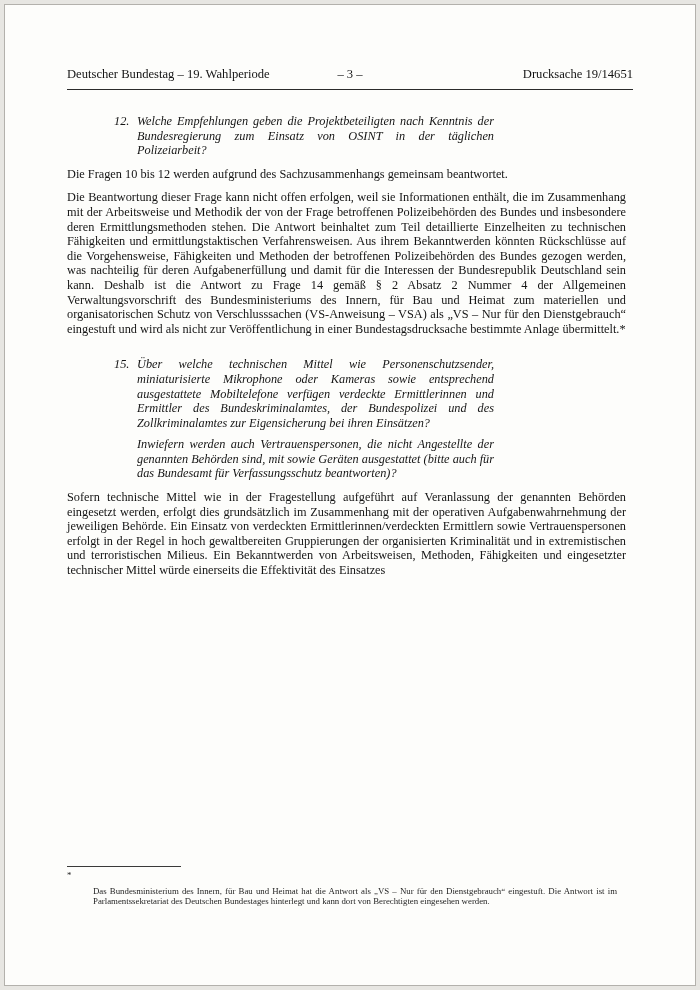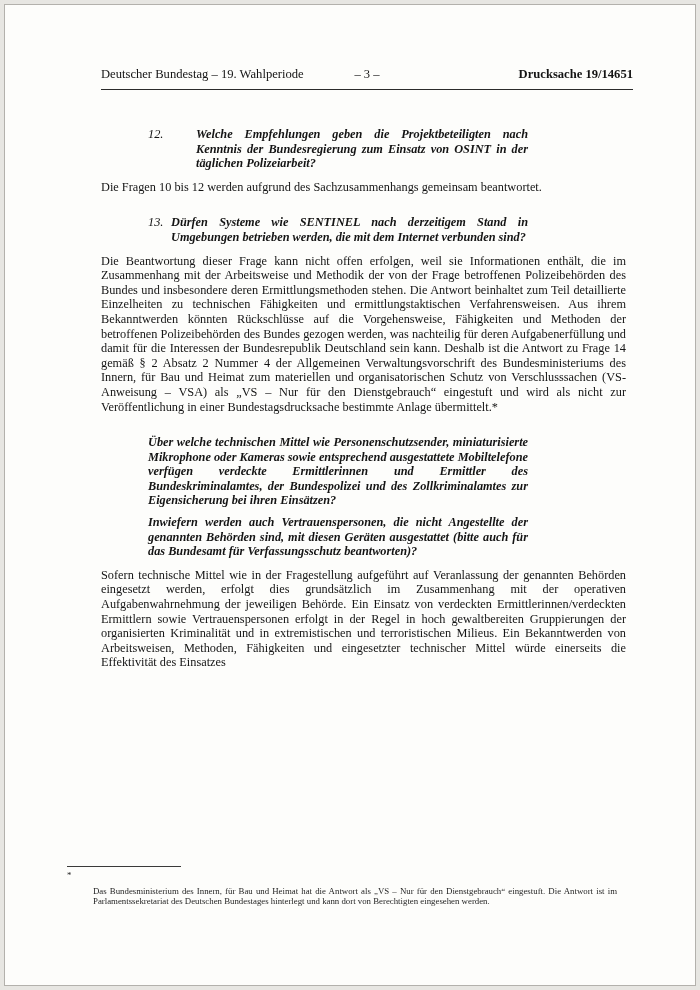--- a/index.html
+++ b/index.html
@@ -9,53 +9,53 @@
     background: #e7e6e2;
     font-family: "Liberation Serif", serif;
     color: #141414;
   }
   .page {
     position: absolute;
     left: 4px; top: 4px;
     width: 692px; height: 982px;
     background: #fdfdfb;
     border: 1px solid #b3b1ac;
-    padding: 62px 62px 0 96px;
+    padding: 62px 62px 0 62px;
   }
   .doc-header {
     position: relative;
     display: flex;
     justify-content: space-between;
     align-items: baseline;
     font-size: 12.6px;
     border-bottom: 1px solid #2b2b2b;
     padding-bottom: 7px;
   }
   .h-left { position: relative; z-index: 1; }
   .h-center { position: absolute; left: 0; right: 0; text-align: center; }
-  .h-right { position: relative; z-index: 1; font-weight: bold; }
+  .h-right { position: relative; z-index: 1; font-weight: normal; }
   .doc-body {
     font-size: 12.3px;
     line-height: 14.6px;
     hyphens: auto;
   }
   .answer {
     margin: 9px 7px 0 0;
     text-align: justify;
   }
   .question {
     display: flex;
     margin: 21px 0 0 47px;
     width: 380px;
     font-style: italic;
   }
-  .question.first { margin-top: 37px; gap: 25px; }
+  .question.first { margin-top: 24px; }
   .q-num { flex: none; width: 23px; }
   .q-text { flex: 1; }
-  .q-text p { margin: 0; text-align: justify; font-weight: bold; }
+  .q-text p { margin: 0; text-align: justify; }
   .q-text p + p { margin-top: 7px; }
   .footnote {
     position: absolute;
     left: 62px; right: 62px; bottom: 62px;
     font-size: 8.8px;
     line-height: 10.6px;
     color: #1f1f1f;
   }
   .fn-rule {
     width: 114px;
@@ -81,35 +81,30 @@
 
     <div class="question first">
       <span class="q-num">12.</span>
       <div class="q-text">
         <p>Welche Empfehlungen geben die Projektbeteiligten nach Kenntnis der Bundesregierung zum Einsatz von OSINT in der täglichen Polizeiarbeit?</p>
       </div>
     </div>
 
     <p class="answer">Die Fragen 10 bis 12 werden aufgrund des Sachzusammenhangs gemeinsam beantwortet.</p>
 
-    <div class="question">
-      <span class="q-num">13.</span>
-      <div class="q-text">
-        <p>Dürfen Systeme wie SENTINEL nach derzeitigem Stand in Umgebungen betrieben werden, die mit dem Internet verbunden sind?</p>
-      </div>
-    </div>
 
 
 
     <p class="answer">Die Beantwortung dieser Frage kann nicht offen erfolgen, weil sie Informationen enthält, die im Zusammenhang mit der Arbeitsweise und Methodik der von der Frage betroffenen Polizeibehörden des Bundes und insbesondere deren Ermittlungsmethoden stehen. Die Antwort beinhaltet zum Teil detaillierte Einzelheiten zu technischen Fähigkeiten und ermittlungstaktischen Verfahrensweisen. Aus ihrem Bekanntwerden könnten Rückschlüsse auf die Vorgehensweise, Fähigkeiten und Methoden der betroffenen Polizeibehörden des Bundes gezogen werden, was nachteilig für deren Aufgabenerfüllung und damit für die Interessen der Bundesrepublik Deutschland sein kann. Deshalb ist die Antwort zu Frage 14 gemäß § 2 Absatz 2 Nummer 4 der Allgemeinen Verwaltungsvorschrift des Bundesministeriums des Innern, für Bau und Heimat zum materiellen und organisatorischen Schutz von Verschlusssachen (VS-Anweisung – VSA) als „VS – Nur für den Dienstgebrauch“ eingestuft und wird als nicht zur Veröffentlichung in einer Bundestagsdrucksache bestimmte Anlage übermittelt.*</p>
 
     <div class="question">
+      <span class="q-num">15.</span>
       <div class="q-text">
         <p>Über welche technischen Mittel wie Personenschutzsender, miniaturisierte Mikrophone oder Kameras sowie entsprechend ausgestattete Mobiltelefone verfügen verdeckte Ermittlerinnen und Ermittler des Bundeskriminalamtes, der Bundespolizei und des Zollkriminalamtes zur Eigensicherung bei ihren Einsätzen?</p>
-        <p>Inwiefern werden auch Vertrauenspersonen, die nicht Angestellte der genannten Behörden sind, mit diesen Geräten ausgestattet (bitte auch für das Bundesamt für Verfassungsschutz beantworten)?</p>
+        <p>Inwiefern werden auch Vertrauenspersonen, die nicht Angestellte der genannten Behörden sind, mit sowie Geräten ausgestattet (bitte auch für das Bundesamt für Verfassungsschutz beantworten)?</p>
       </div>
     </div>
 
     <p class="answer">Sofern technische Mittel wie in der Fragestellung aufgeführt auf Veranlassung der genannten Behörden eingesetzt werden, erfolgt dies grundsätzlich im Zusammenhang mit der operativen Aufgabenwahrnehmung der jeweiligen Behörde. Ein Einsatz von verdeckten Ermittlerinnen/verdeckten Ermittlern sowie Vertrauenspersonen erfolgt in der Regel in hoch gewaltbereiten Gruppierungen der organisierten Kriminalität und in extremistischen und terroristischen Milieus. Ein Bekanntwerden von Arbeitsweisen, Methoden, Fähigkeiten und eingesetzter technischer Mittel würde einerseits die Effektivität des Einsatzes</p>
 
   </main>
 
   <footer class="footnote">
     <div class="fn-rule"></div>
     <div class="fn-row">

